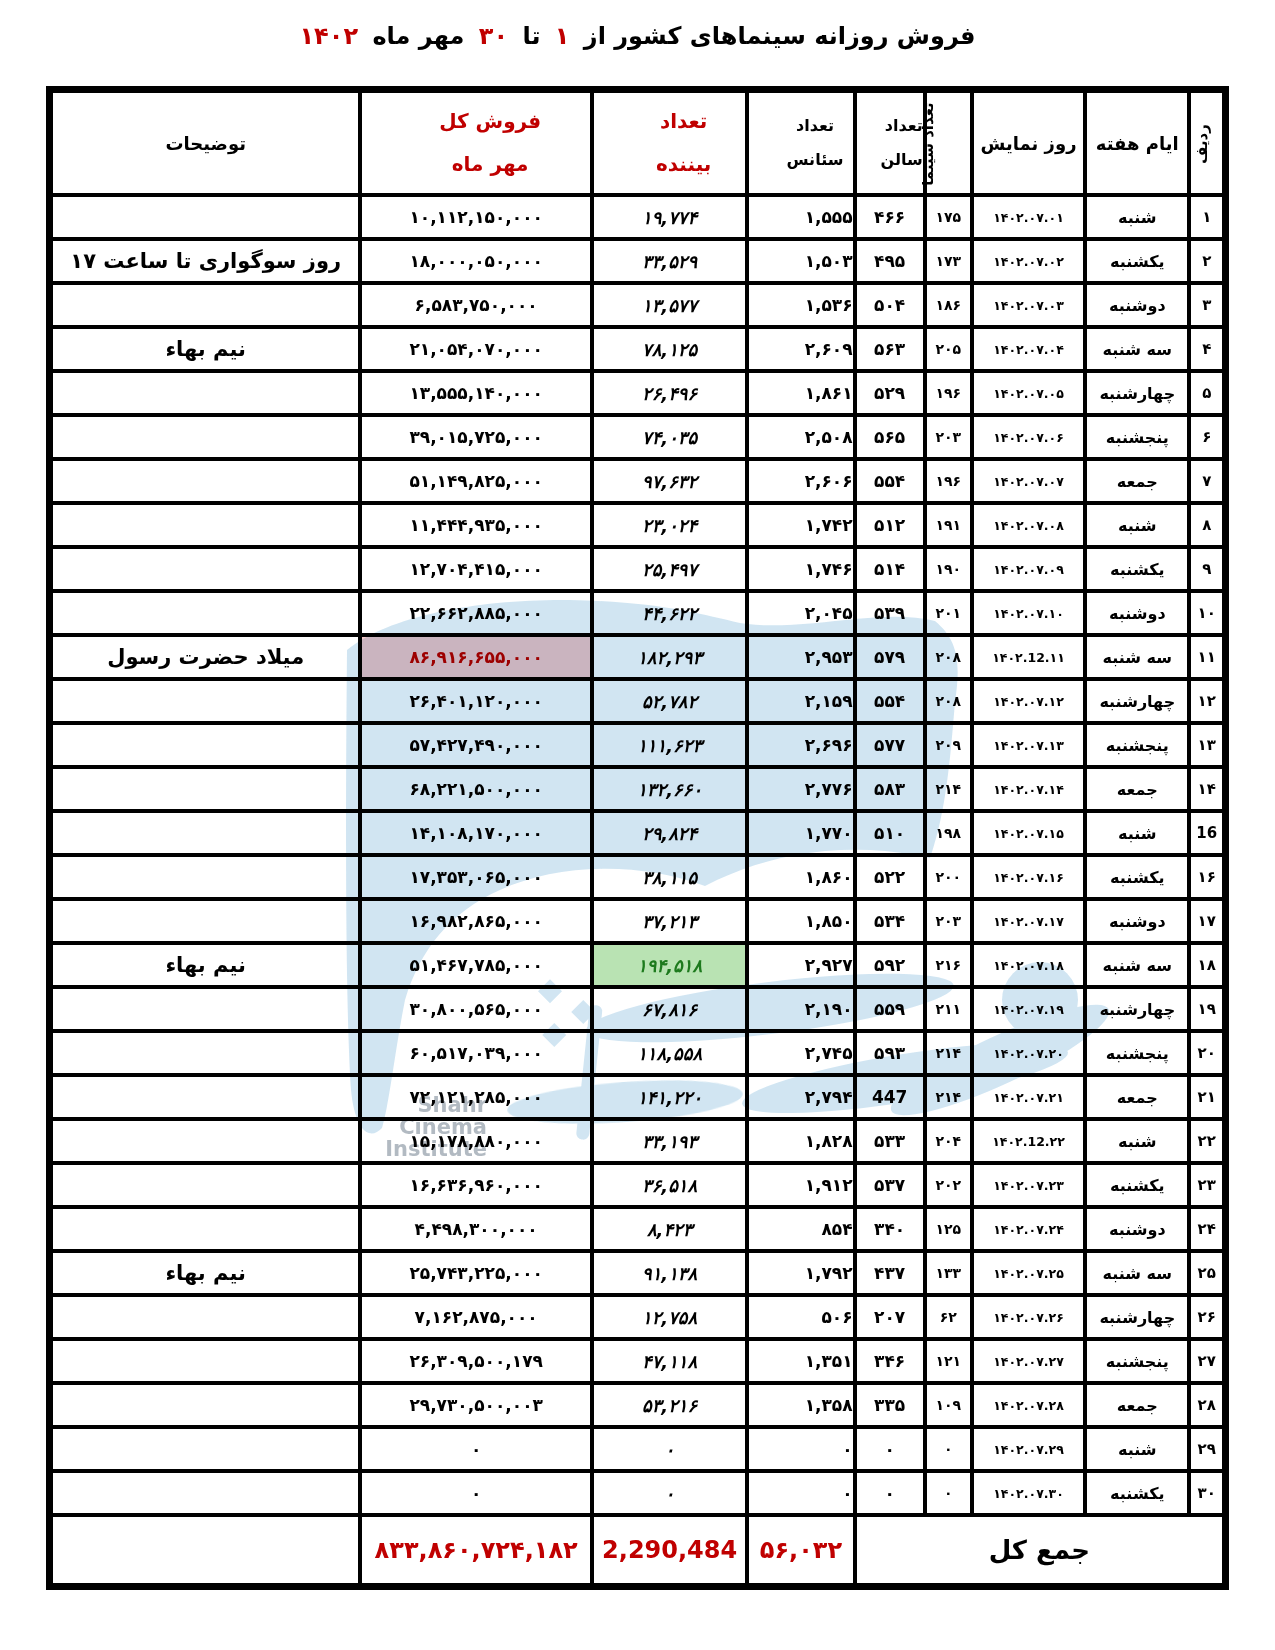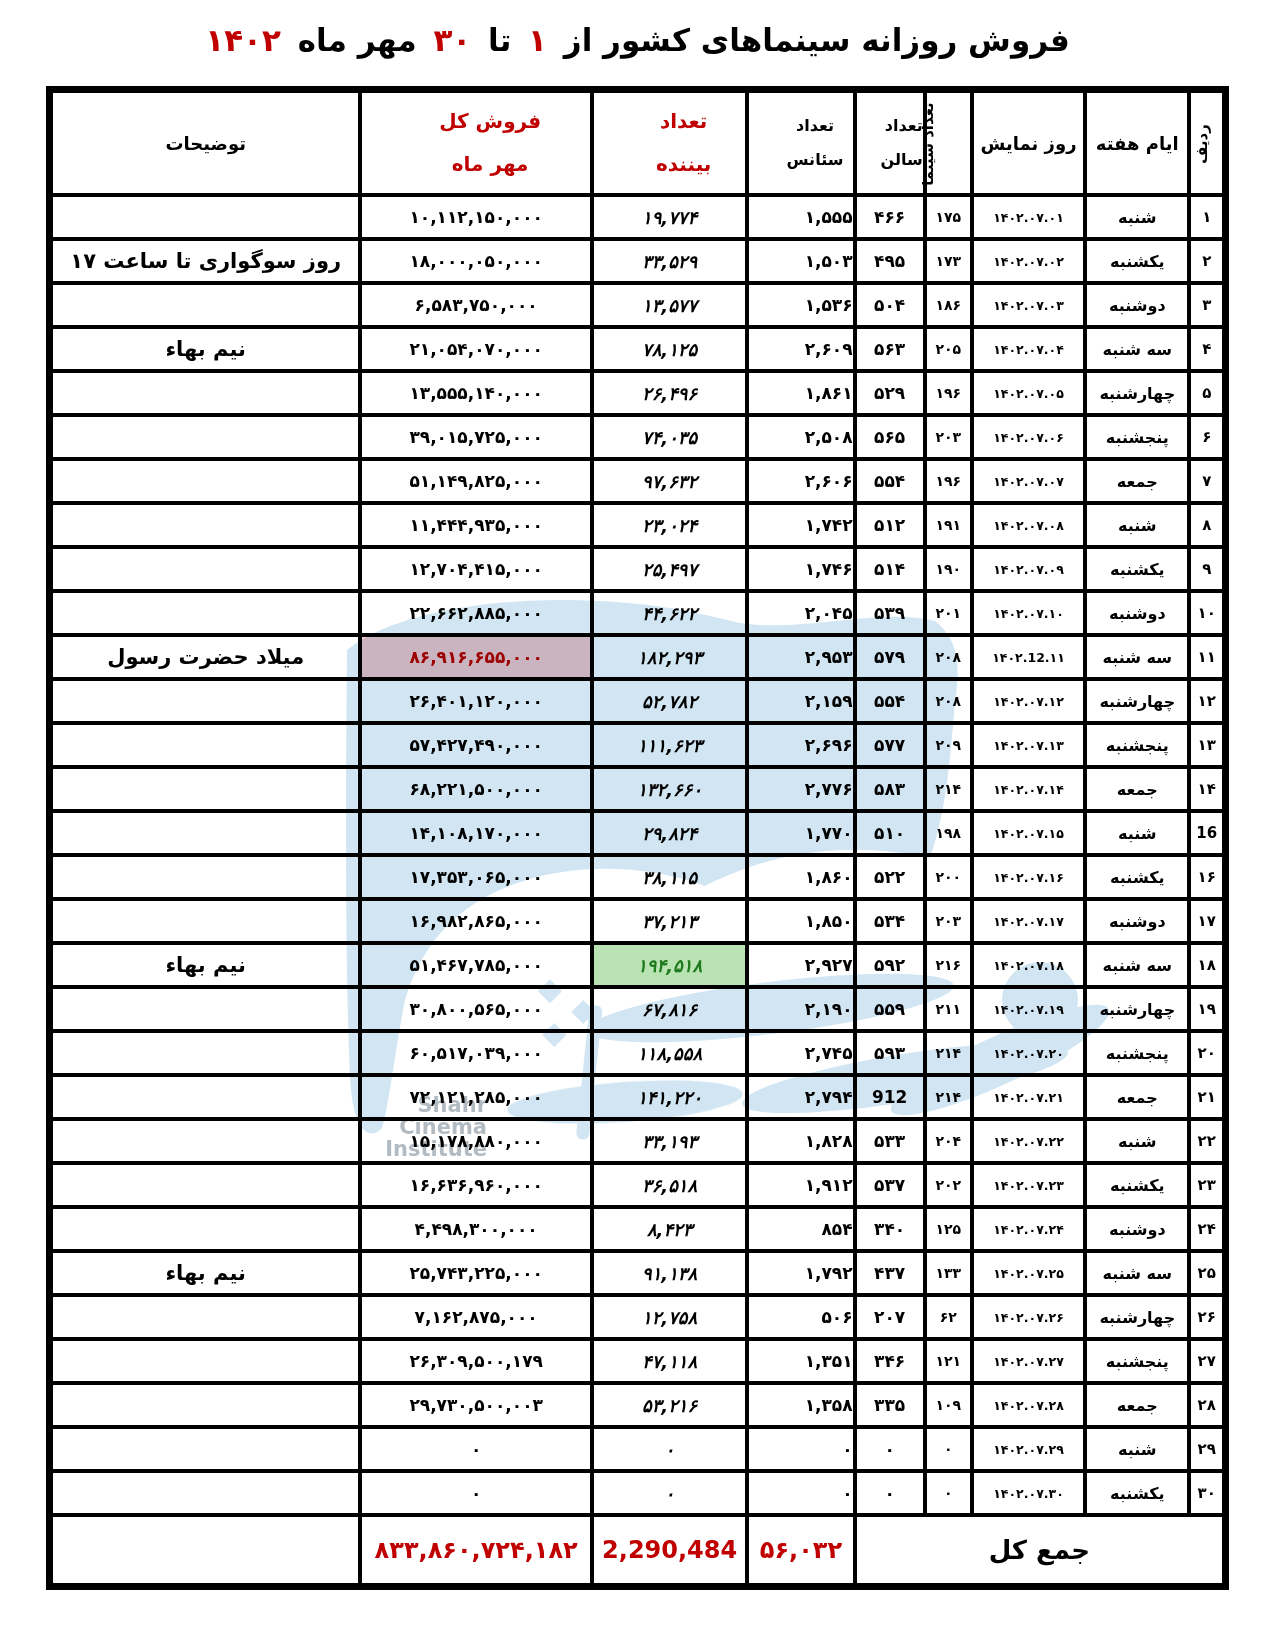--- a/index.html
+++ b/index.html
@@ -3,21 +3,21 @@
 <meta charset="utf-8">
 <style>
   html,body{margin:0;padding:0;}
   body{
     width:1275px;height:1650px;background:#fff;position:relative;
     font-family:"DejaVu Sans","Liberation Sans",sans-serif;
     overflow:hidden;
   }
   .title{
     position:absolute;top:22px;right:0;left:0;text-align:center;
-    font-size:31px;font-weight:bold;color:#000;letter-spacing:0;
+    font-size:24px;font-weight:bold;color:#000;letter-spacing:0;
   }
   .title .red{color:var(--red,#c00000);}
   .title span{margin:0 3px;}
 
   table.report{
     position:absolute;top:86px;right:46px;width:1183px;
     border-collapse:collapse;table-layout:fixed;
     border:7px solid var(--border,#000);
   }
   th,td{
@@ -327,30 +327,30 @@
     <td class="c-sess">۲,۷۴۵</td>
     <td class="c-view">۱۱۸,۵۵۸</td>
     <td class="c-sale">۶۰,۵۱۷,۰۳۹,۰۰۰</td>
     <td class="c-note"></td>
   </tr>
       <tr>
     <td class="c-num">۲۱</td>
     <td class="c-day">جمعه</td>
     <td class="c-date">۱۴۰۲.۰۷.۲۱</td>
     <td class="c-cin">۲۱۴</td>
-    <td class="c-hall">912</td>
+    <td class="c-hall">447</td>
     <td class="c-sess">۲,۷۹۴</td>
     <td class="c-view">۱۴۱,۲۲۰</td>
     <td class="c-sale">۷۲,۱۲۱,۲۸۵,۰۰۰</td>
     <td class="c-note"></td>
   </tr>
       <tr>
     <td class="c-num">۲۲</td>
     <td class="c-day">شنبه</td>
-    <td class="c-date">۱۴۰۲.۰۷.۲۲</td>
+    <td class="c-date">۱۴۰۲.12.۲۲</td>
     <td class="c-cin">۲۰۴</td>
     <td class="c-hall">۵۳۳</td>
     <td class="c-sess">۱,۸۲۸</td>
     <td class="c-view">۳۳,۱۹۳</td>
     <td class="c-sale">۱۵,۱۷۸,۸۸۰,۰۰۰</td>
     <td class="c-note"></td>
   </tr>
       <tr>
     <td class="c-num">۲۳</td>
     <td class="c-day">یکشنبه</td>

